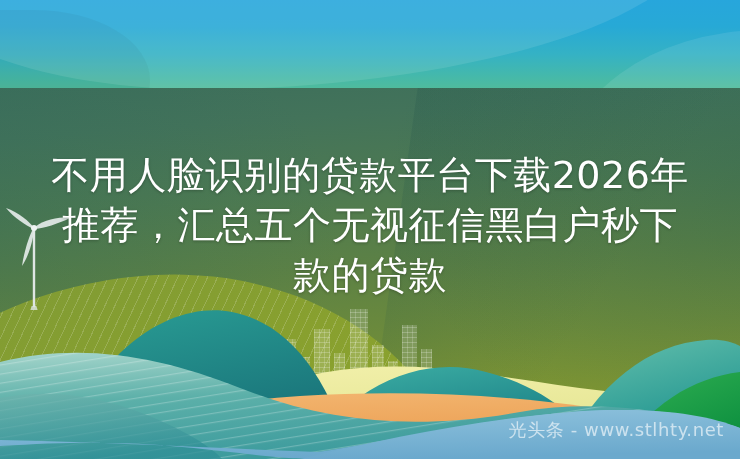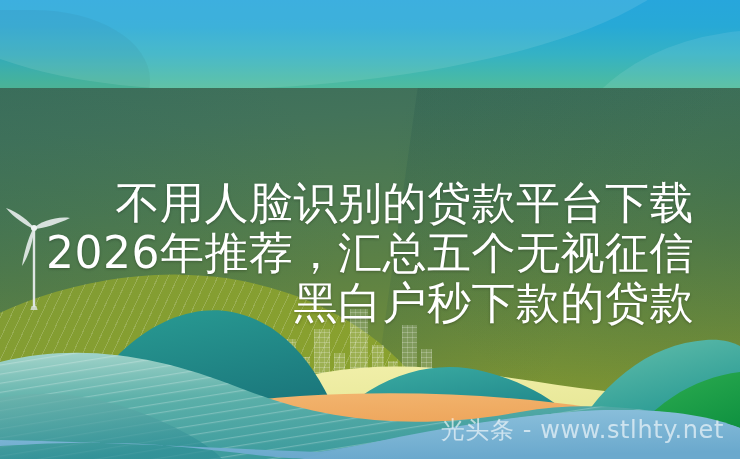--- a/index.html
+++ b/index.html
@@ -81,38 +81,37 @@
   .turbine{position:absolute;left:4px;top:206px;width:76px;height:100px;}
   .turbine svg{display:block;}
 
   
   .scenery{position:absolute;left:0;top:0;width:740px;height:459px;}
   .scenery svg{display:block;}
 
   
   .headline{
     position:absolute;left:0;top:150px;width:740px;
-    text-align:right;
+    text-align:center;
     color:#ffffff;
-    font-size:44px;
+    font-size:38px;
     line-height:50px;
     letter-spacing:.5px;
     font-family:"DejaVu Sans","Liberation Sans",sans-serif;
     text-shadow:0 1px 3px rgba(0,0,0,.28);
     padding:0 46px;
     box-sizing:border-box;
     white-space:pre-wrap;
-    margin-top:28px;
   }
 
   
   .watermark{
     position:absolute;right:16px;bottom:14px;
     color:rgba(255,255,255,.62);
-    font-size:24px;
+    font-size:18px;
     line-height:30px;
     letter-spacing:.6px;
     font-family:"DejaVu Sans","Liberation Sans",sans-serif;
     white-space:nowrap;
   }
 </style>
 </head>
 <body>
 
 <div id="poster">

